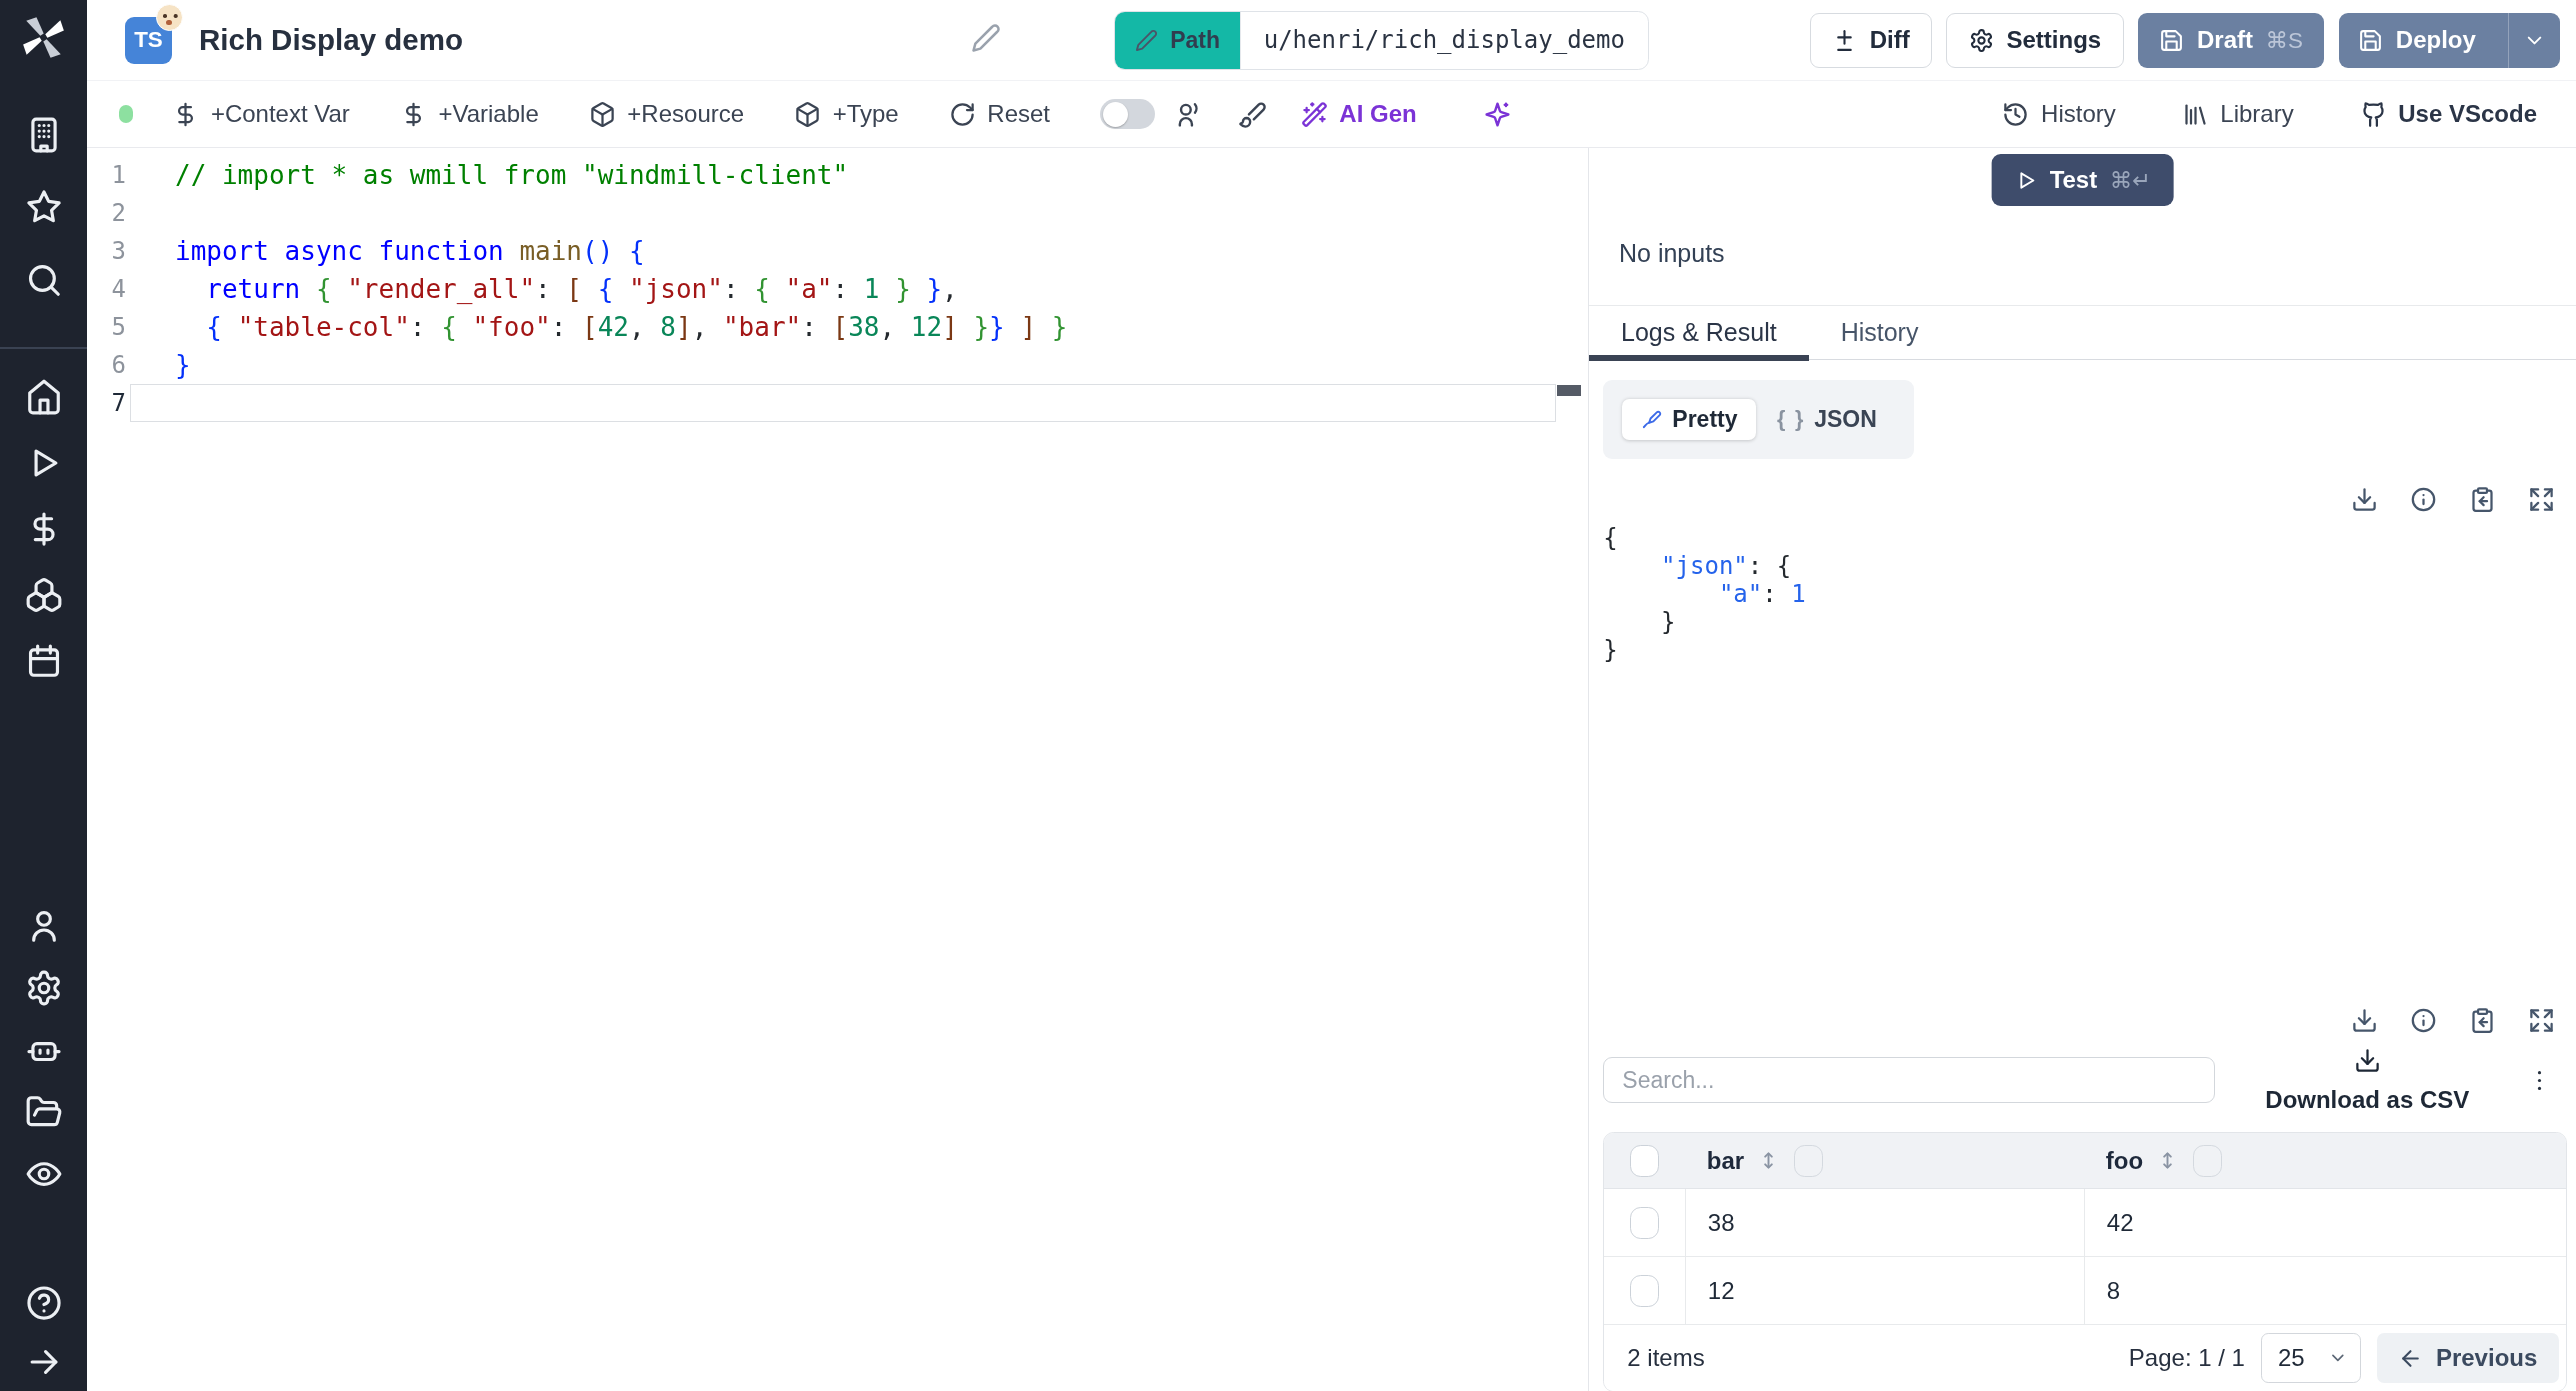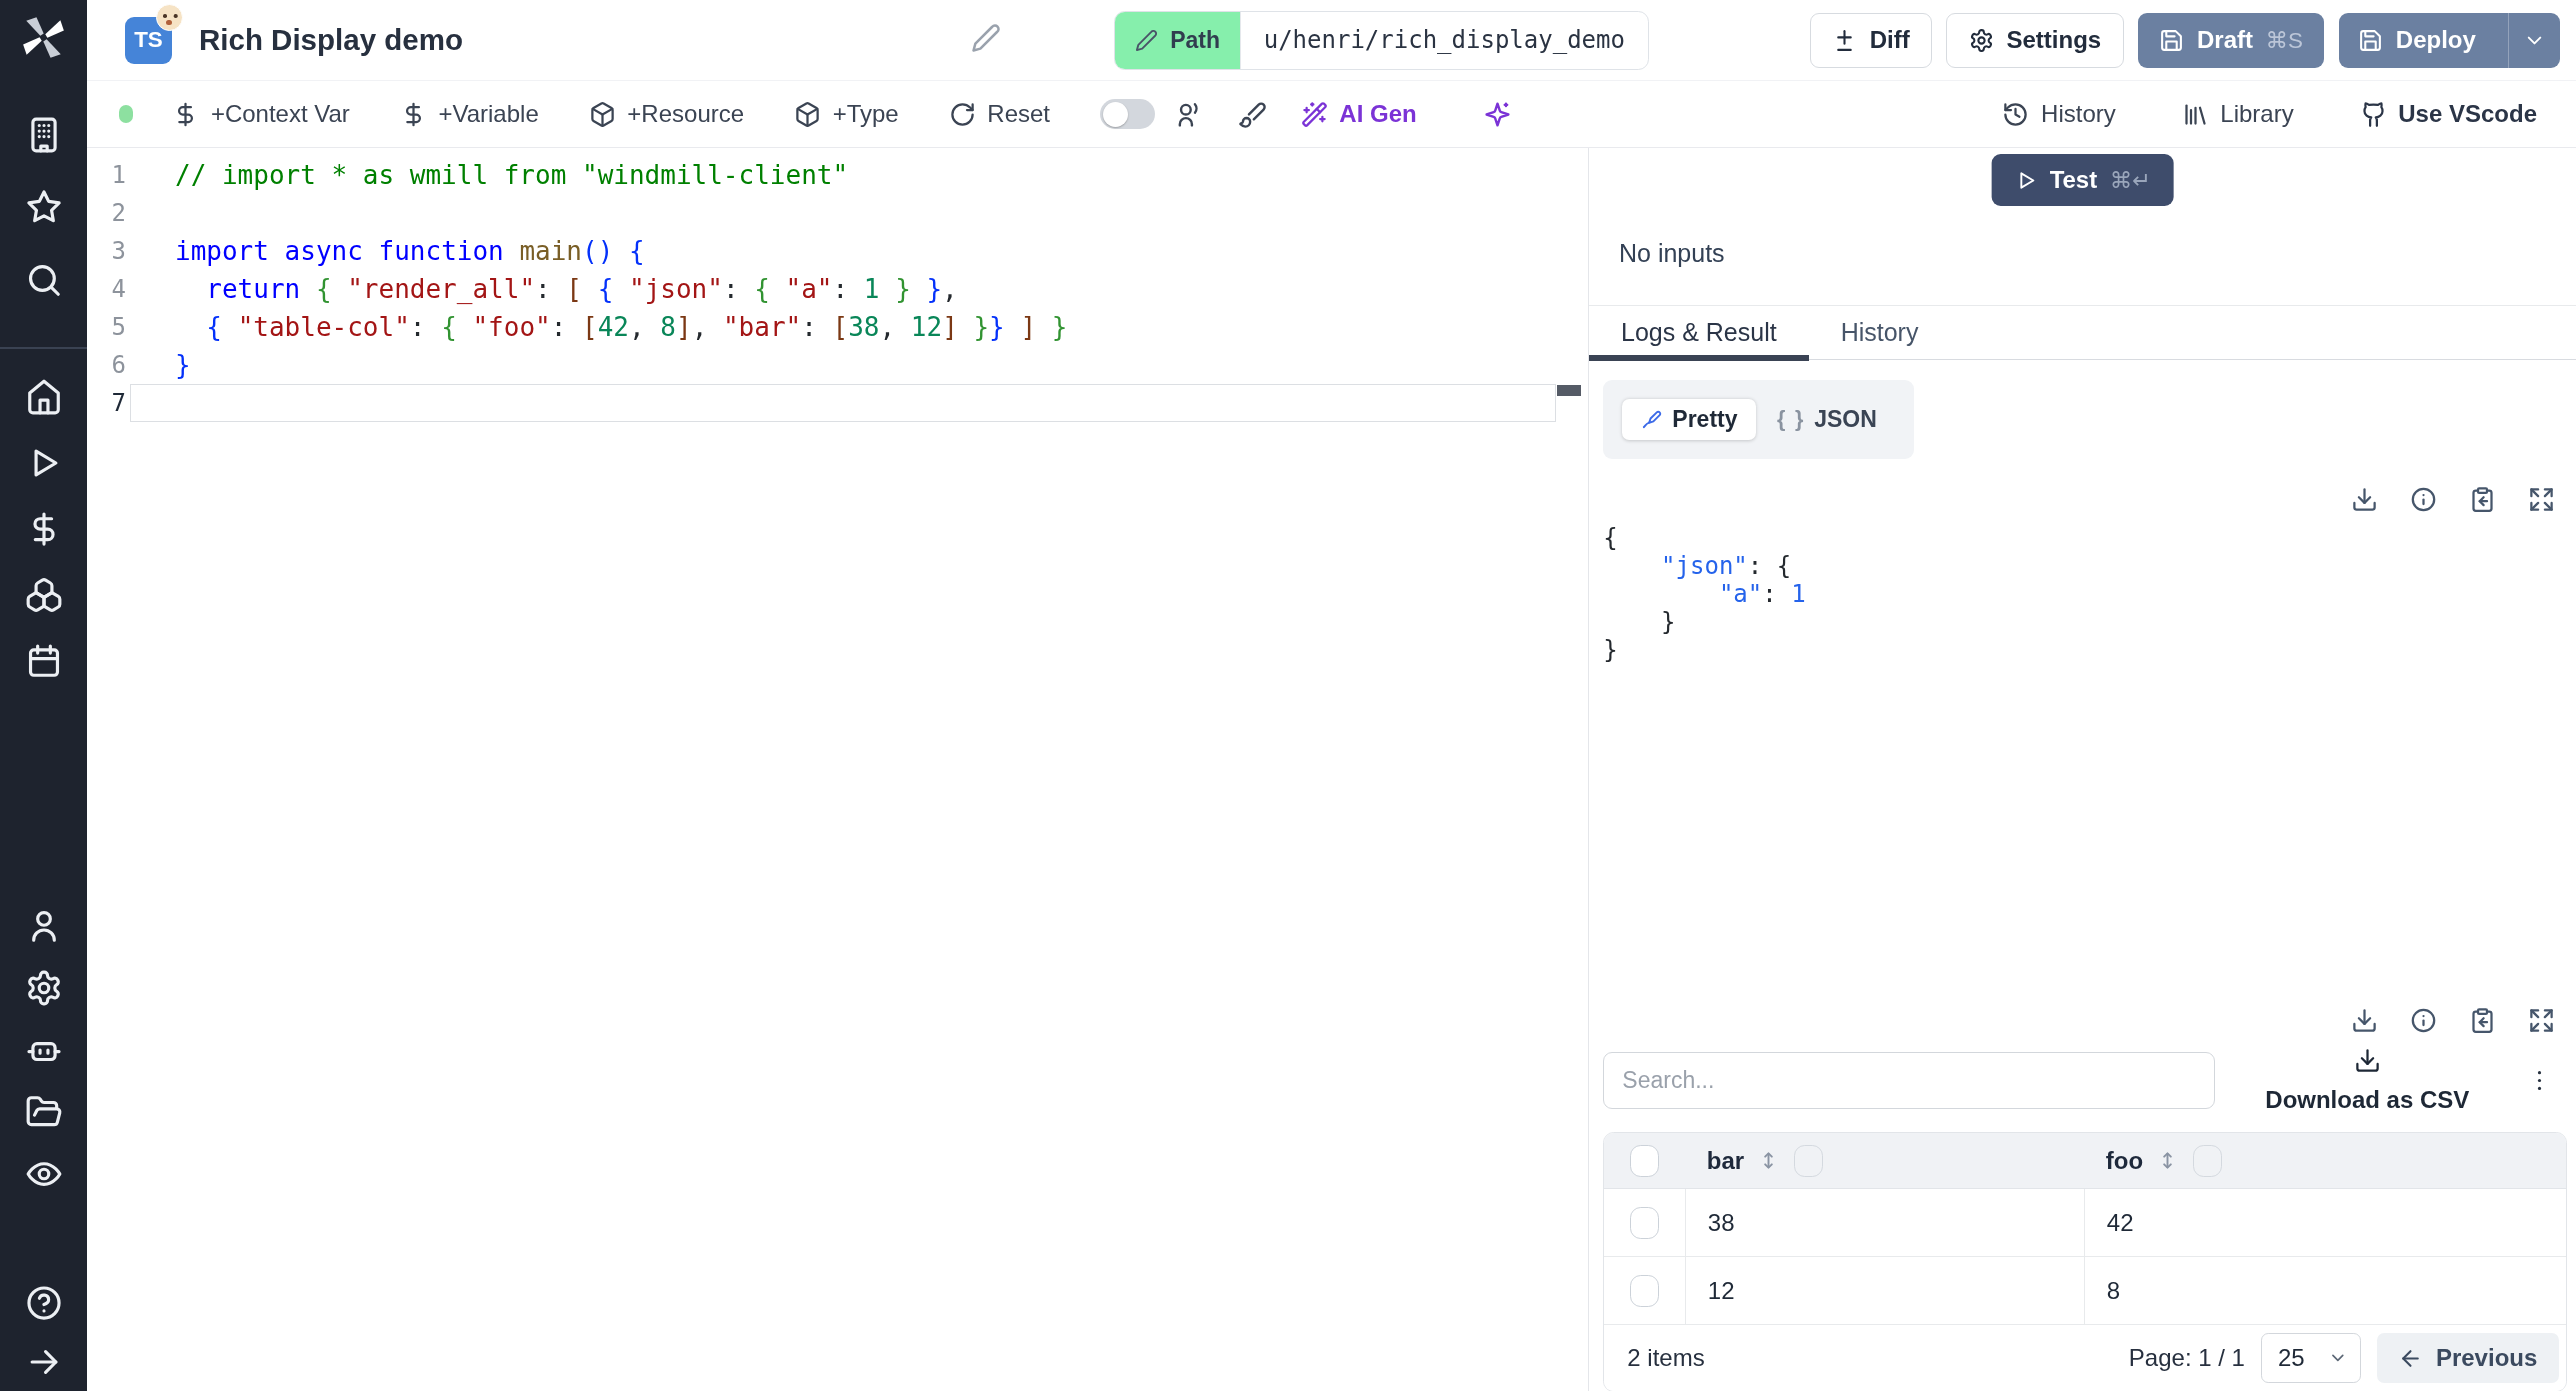--- a/index.html
+++ b/index.html
@@ -20,21 +20,21 @@
 
   
   .header { height:81px; position:relative; display:flex; align-items:center; padding:0 16px 0 38px; border-bottom:1.8px solid #f1f2f5; background:#fff; }
   .ts-badge { position:relative; width:47px; height:47px; background:#4584d8; border-radius:9px; color:#fff; font-weight:bold; font-size:22.4px; display:flex; align-items:center; justify-content:center; }
   .emoji-face { position:absolute; top:-12.5px; right:-10.7px; width:27px; height:27px; background:#f6e3c5; border:1.8px solid #fff; border-radius:50%; }
   .emoji-face:before { content:""; position:absolute; left:6.3px; top:9px; width:3.6px; height:3.6px; border-radius:50%; background:#4a3526; box-shadow:10.7px 0 0 #4a3526; }
   .emoji-face:after { content:""; position:absolute; left:9.8px; top:15px; width:5.4px; height:5.4px; border-radius:50%; background:#b0603a; }
   .title { margin-left:27px; font-size:29.5px; font-weight:bold; color:#27303f; }
   .edit-pencil { position:absolute; left:884px; top:23px; color:#9aa2ad; width:30px; height:30px; }
   .path-group { position:absolute; left:1027px; top:10.7px; height:59px; border:1.8px solid #dfe3e8; border-radius:10.7px; display:flex; align-items:stretch; overflow:hidden; background:#fff; }
-  .path-label { background:#86efac; border-right:1.8px solid #e5e8ec; display:flex; align-items:center; gap:12.5px; padding:0 19.7px; font-size:23px; font-weight:bold; color:#313d4f; }
+  .path-label { background:#14b8a6; border-right:1.8px solid #e5e8ec; display:flex; align-items:center; gap:12.5px; padding:0 19.7px; font-size:23px; font-weight:bold; color:#313d4f; }
   .path-label .ic { width:23px; height:23px; color:#4a5568; }
   .path-value { display:flex; align-items:center; padding:0 23px; font-family:"DejaVu Sans Mono",monospace; font-size:24px; color:#2a3342; }
   .hdr-actions { margin-left:auto; display:flex; gap:14.3px; align-items:center; }
   .btn { height:55px; display:flex; align-items:center; gap:12.5px; padding:0 21.5px; border-radius:9px; font-size:24px; font-weight:bold; cursor:pointer; }
   .btn .ic { width:25px; height:25px; }
   .btn-light { background:#fff; border:1.8px solid #d7dbe0; color:#222c3c; }
   .btn-slate { background:#6b80a1; color:#fff; border:none; }
   .kbd-dim { color:#bcc6d8; font-weight:normal; font-size:22.4px; }
   .deploy { padding:0; overflow:hidden; }
   .deploy .dp-main { display:flex; align-items:center; gap:12.5px; padding:0 19.7px; height:100%; }
@@ -85,21 +85,21 @@
   .seg-btn .ic { width:23px; height:23px; color:#3d6be8; }
   .brace-glyph { color:#8a93a0; font-weight:bold; font-size:21.5px; letter-spacing:1.8px; }
 
   .icons-row { display:flex; justify-content:flex-end; gap:32px; color:#46566b; margin-top:27px; flex:none; padding-right:12.5px; }
   .icons-row .ic { width:27px; height:27px; cursor:pointer; }
   .json-view { margin-top:10.7px; font-family:"DejaVu Sans Mono",monospace; font-size:24px; line-height:28px; white-space:pre; color:#24292e; }
   .json-view .jb { color:#2563eb; }
   .vspacer { flex:1; }
 
   .search-row { margin-top:12.5px; display:flex; align-items:center; flex:none; }
-  .search-input { width:612px; height:57px; border:1.8px solid #d3d7dc; border-radius:9px; padding:0 18px; font-size:23px; color:#1f2937; outline:none; font-family:inherit; }
+  .search-input { width:612px; height:46px; border:1.8px solid #d3d7dc; border-radius:9px; padding:0 18px; font-size:23px; color:#1f2937; outline:none; font-family:inherit; }
   .search-input::placeholder { color:#9aa1ab; }
   .csv-btn { margin-left:50px; display:flex; align-items:center; gap:12.5px; font-size:24px; font-weight:bold; color:#1e2836; cursor:pointer;flex-direction:column; }
   .csv-btn .ic { width:27px; height:27px; }
   .kebab { margin-left:auto; margin-right:14.3px; color:#26303e; cursor:pointer; }
 
   .rtable { margin-top:18px; border:1.8px solid #e2e5e9; border-radius:10.7px; overflow:hidden; flex:none; margin-right:0; }
   .thead { display:flex; align-items:flex-start; background:#f0f2f5; height:56px; border-bottom:1.8px solid #e2e5e9; }
   .trow { display:flex; align-items:center; height:68px; border-bottom:1.8px solid #e8eaec; background:#fff; }
   .col-check { width:81px; flex:none; display:flex; justify-content:center; align-items:center; align-self:stretch; }
   .col-a { width:399px; flex:none; display:flex; align-items:center; padding-left:21.5px; align-self:stretch; }

